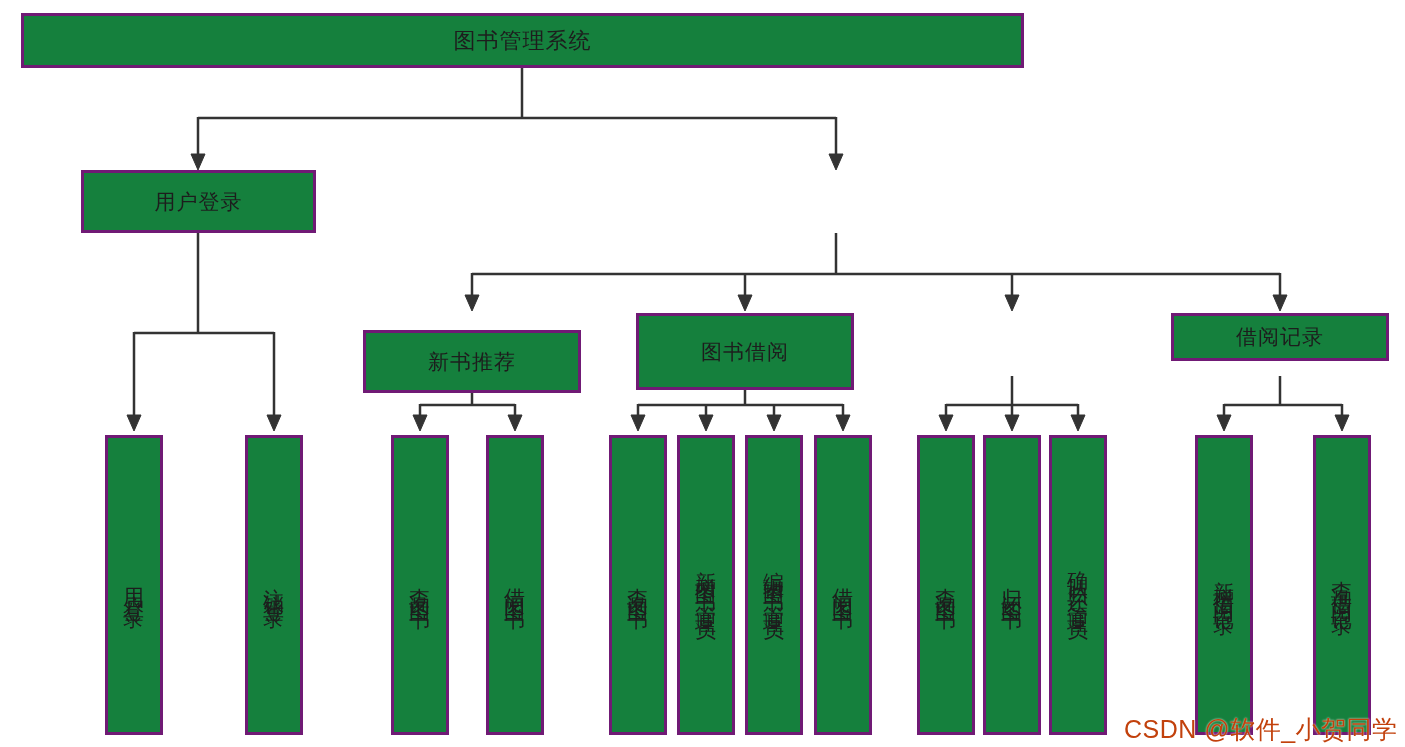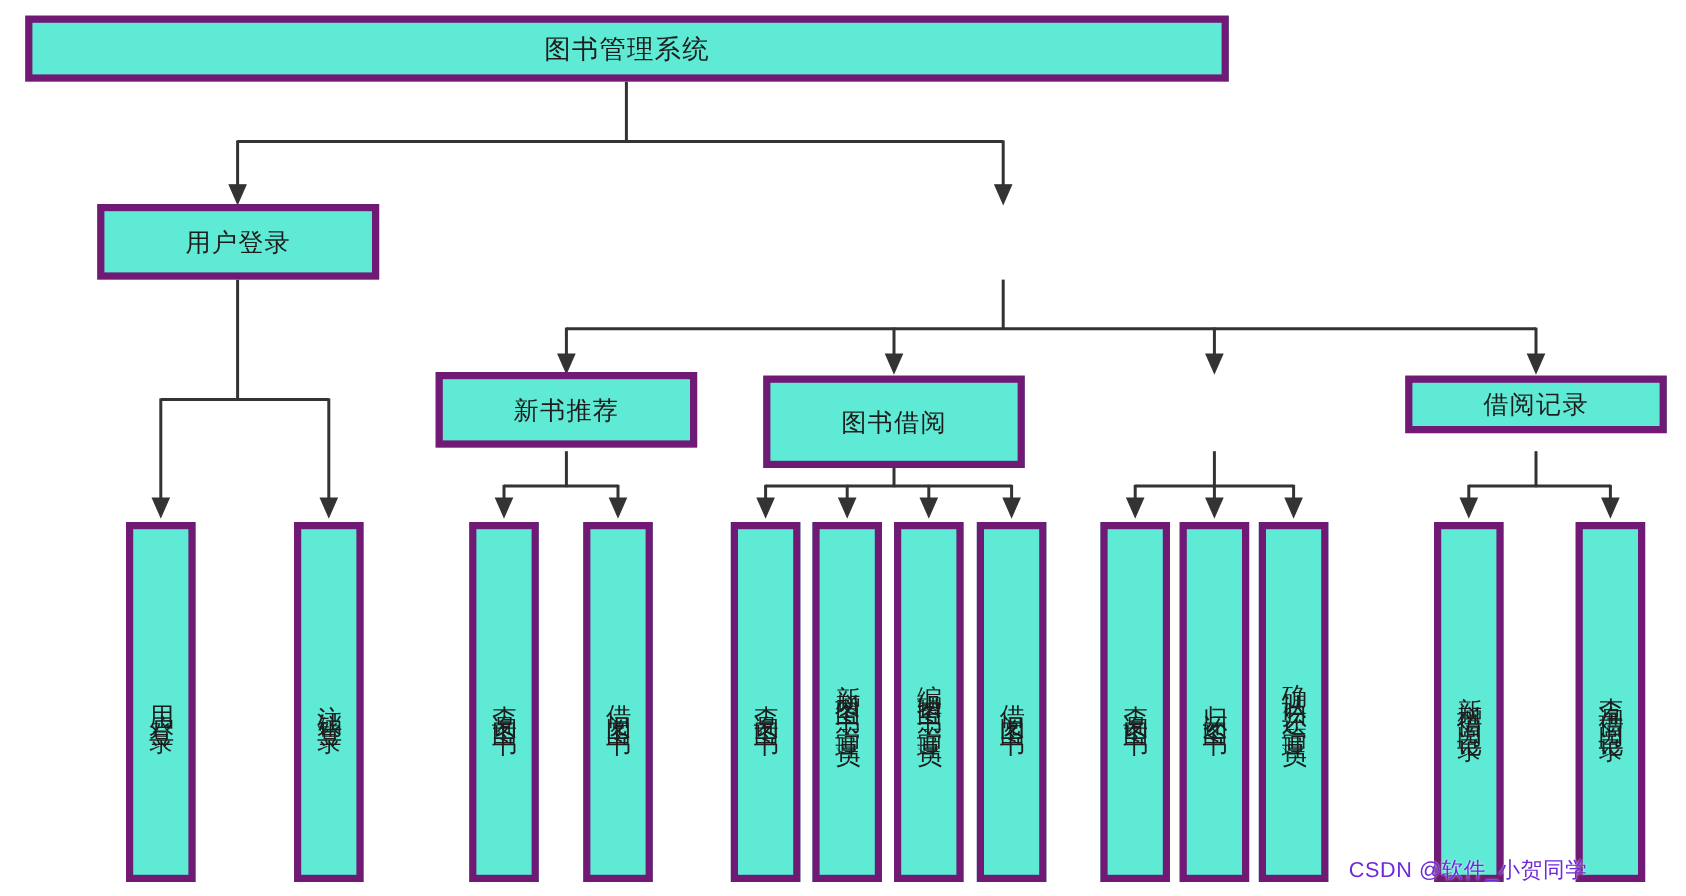--- a/index.html
+++ b/index.html
@@ -14,22 +14,22 @@
   .connectors {
     position: absolute;
     left: 0; top: 0;
     width: 1405px; height: 747px;
   }
   .connectors line { stroke: #333333; stroke-width: 2.5; }
   .connectors polygon { fill: #333333; stroke: #333333; }
   .box {
     position: absolute;
     box-sizing: border-box;
-    border: 6px solid #701a75;
-    background: #5eead4;
+    border: 3px solid #701a75;
+    background: #15803d;
     display: flex;
     align-items: center;
     justify-content: center;
     color: #1d1d1d;
   }
   .hlabel {
     font-size: 21px;
     letter-spacing: 1px;
     white-space: nowrap;
   }
@@ -38,22 +38,22 @@
     writing-mode: vertical-rl;
     text-orientation: mixed;
     font-size: 21px;
     letter-spacing: 7px;
     line-height: 1.2;
   }
   .watermark {
     position: absolute;
     left: 1124px;
     top: 713px;
-    font-size: 18px;
-    color: #6d28d9;
+    font-size: 25px;
+    color: #c2410c;
     letter-spacing: 0.5px;
     white-space: nowrap;
     text-shadow: 0 0 2px #ffffff;
   }
 </style>
 </head>
 <body>
 
 <div class="canvas">
 
@@ -120,21 +120,21 @@
   </svg>
 
   <div class="box root" style="left:21px; top:13px; width:1003px; height:55px;">
     <span class="hlabel">图书管理系统</span>
   </div>
 
   <div class="box" style="left:81px; top:170px; width:235px; height:63px;">
     <span class="hlabel">用户登录</span>
   </div>
 
-  <div class="box" style="left:363px; top:310px; width:218px; height:63px;">
+  <div class="box" style="left:363px; top:330px; width:218px; height:63px;">
     <span class="hlabel">新书推荐</span>
   </div>
   <div class="box" style="left:636px; top:313px; width:218px; height:77px;">
     <span class="hlabel">图书借阅</span>
   </div>
   <div class="box" style="left:1171px; top:313px; width:218px; height:48px;">
     <span class="hlabel">借阅记录</span>
   </div>
 
   <div class="box leaf" style="left:105px; top:435px; width:58px; height:300px;">

